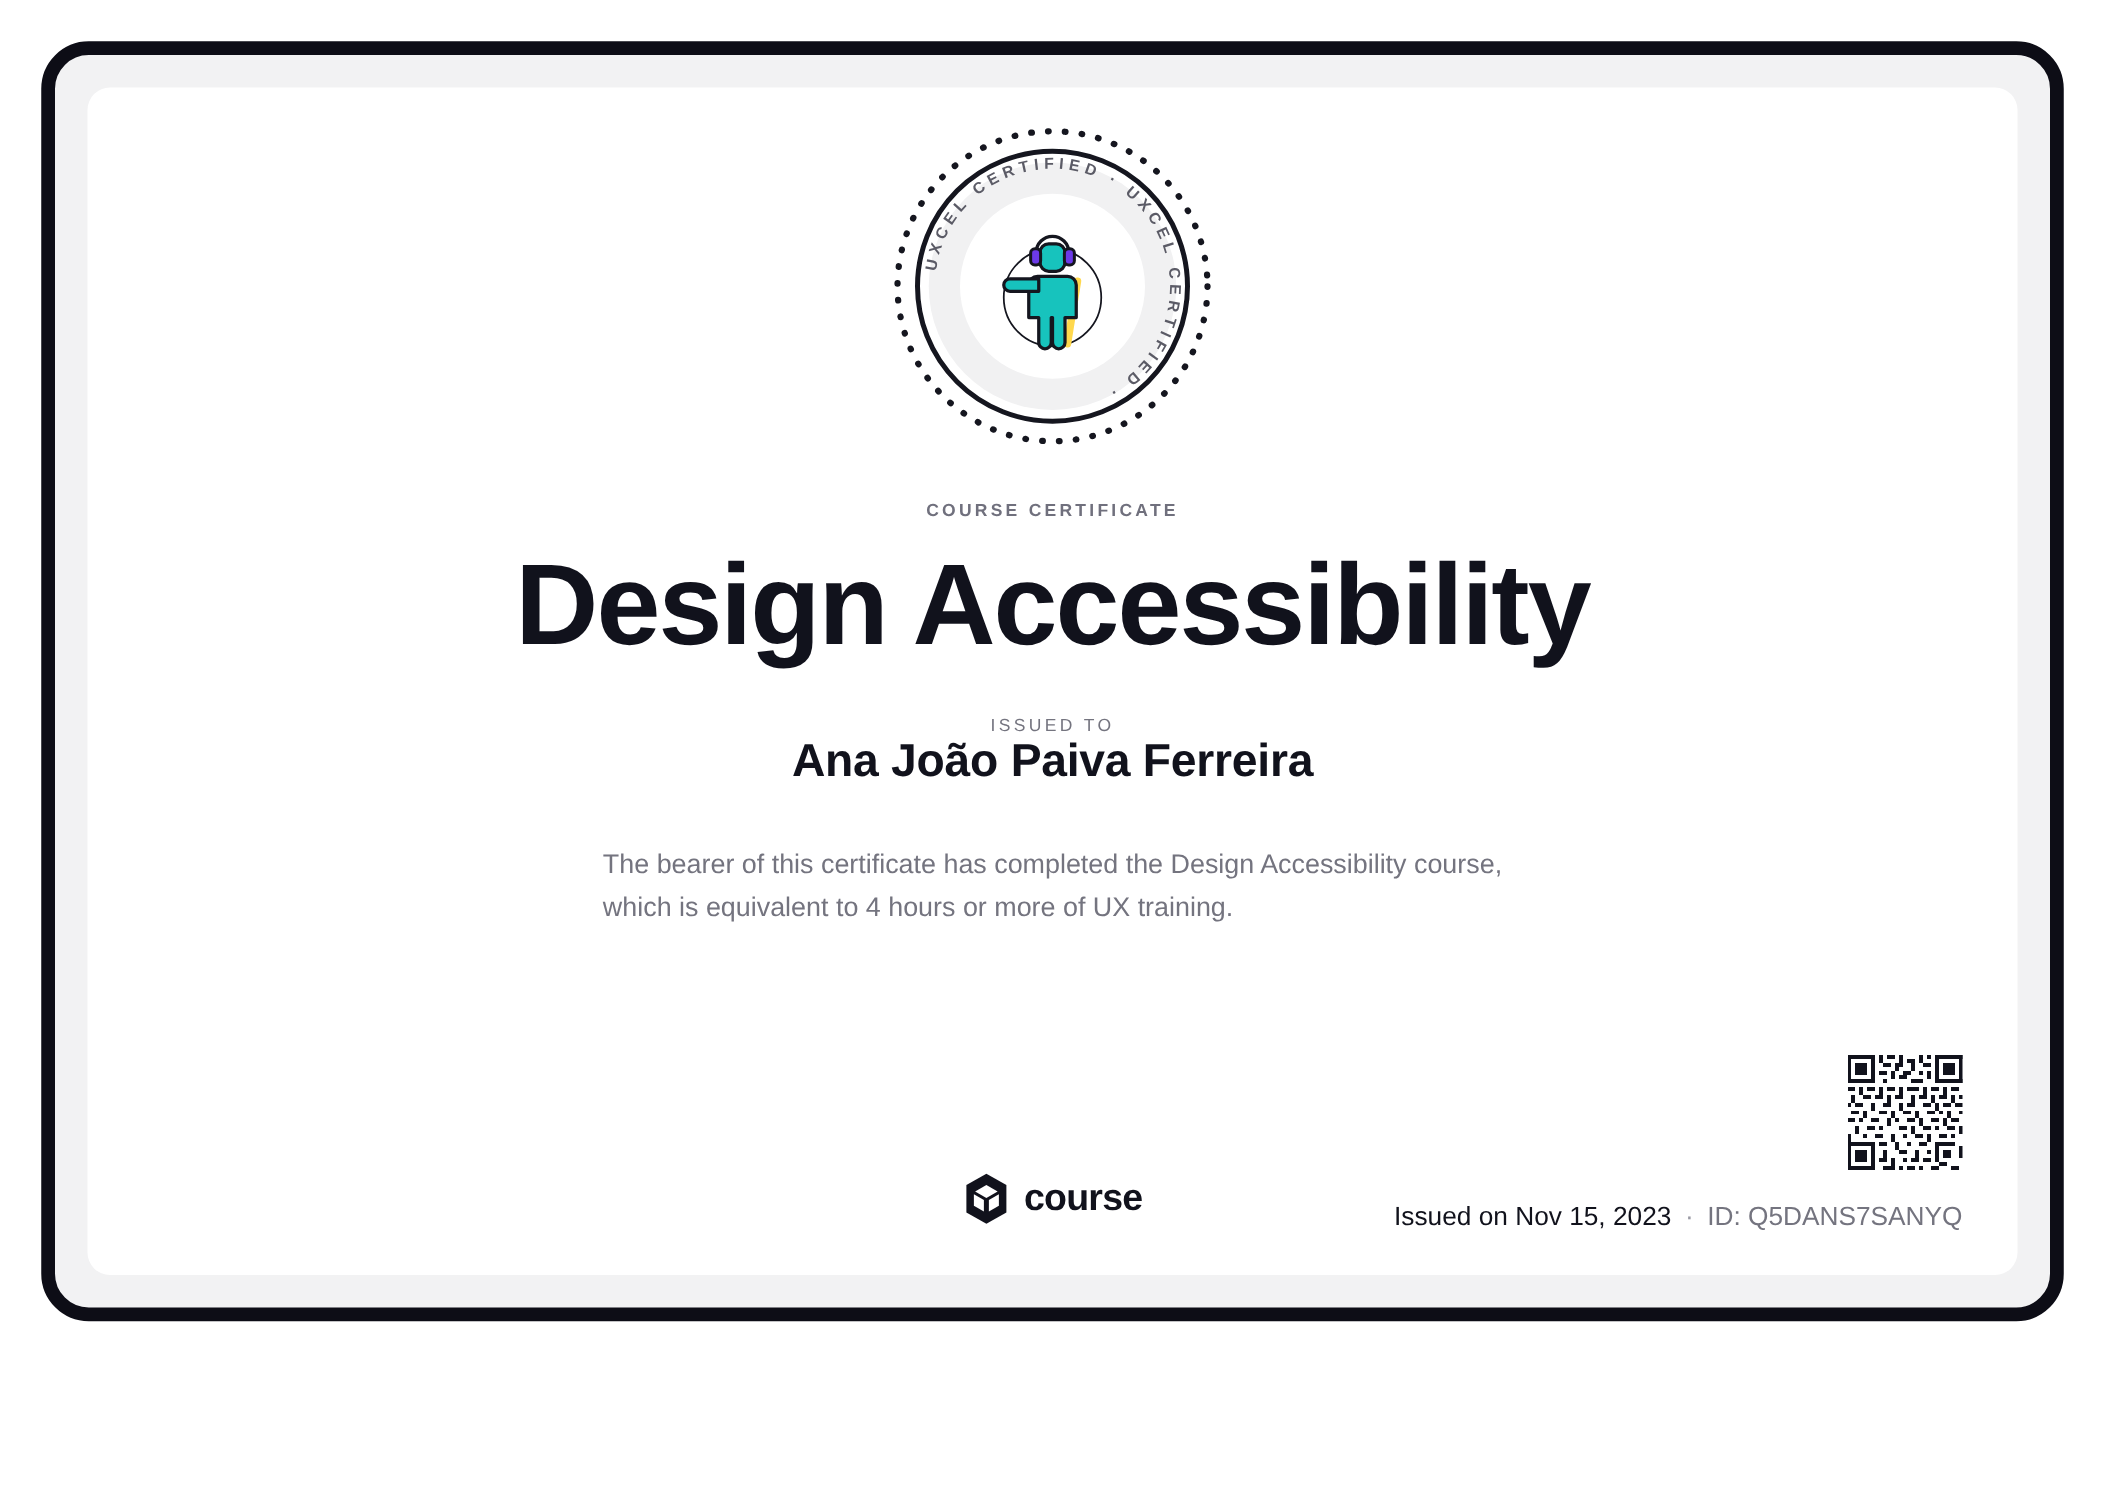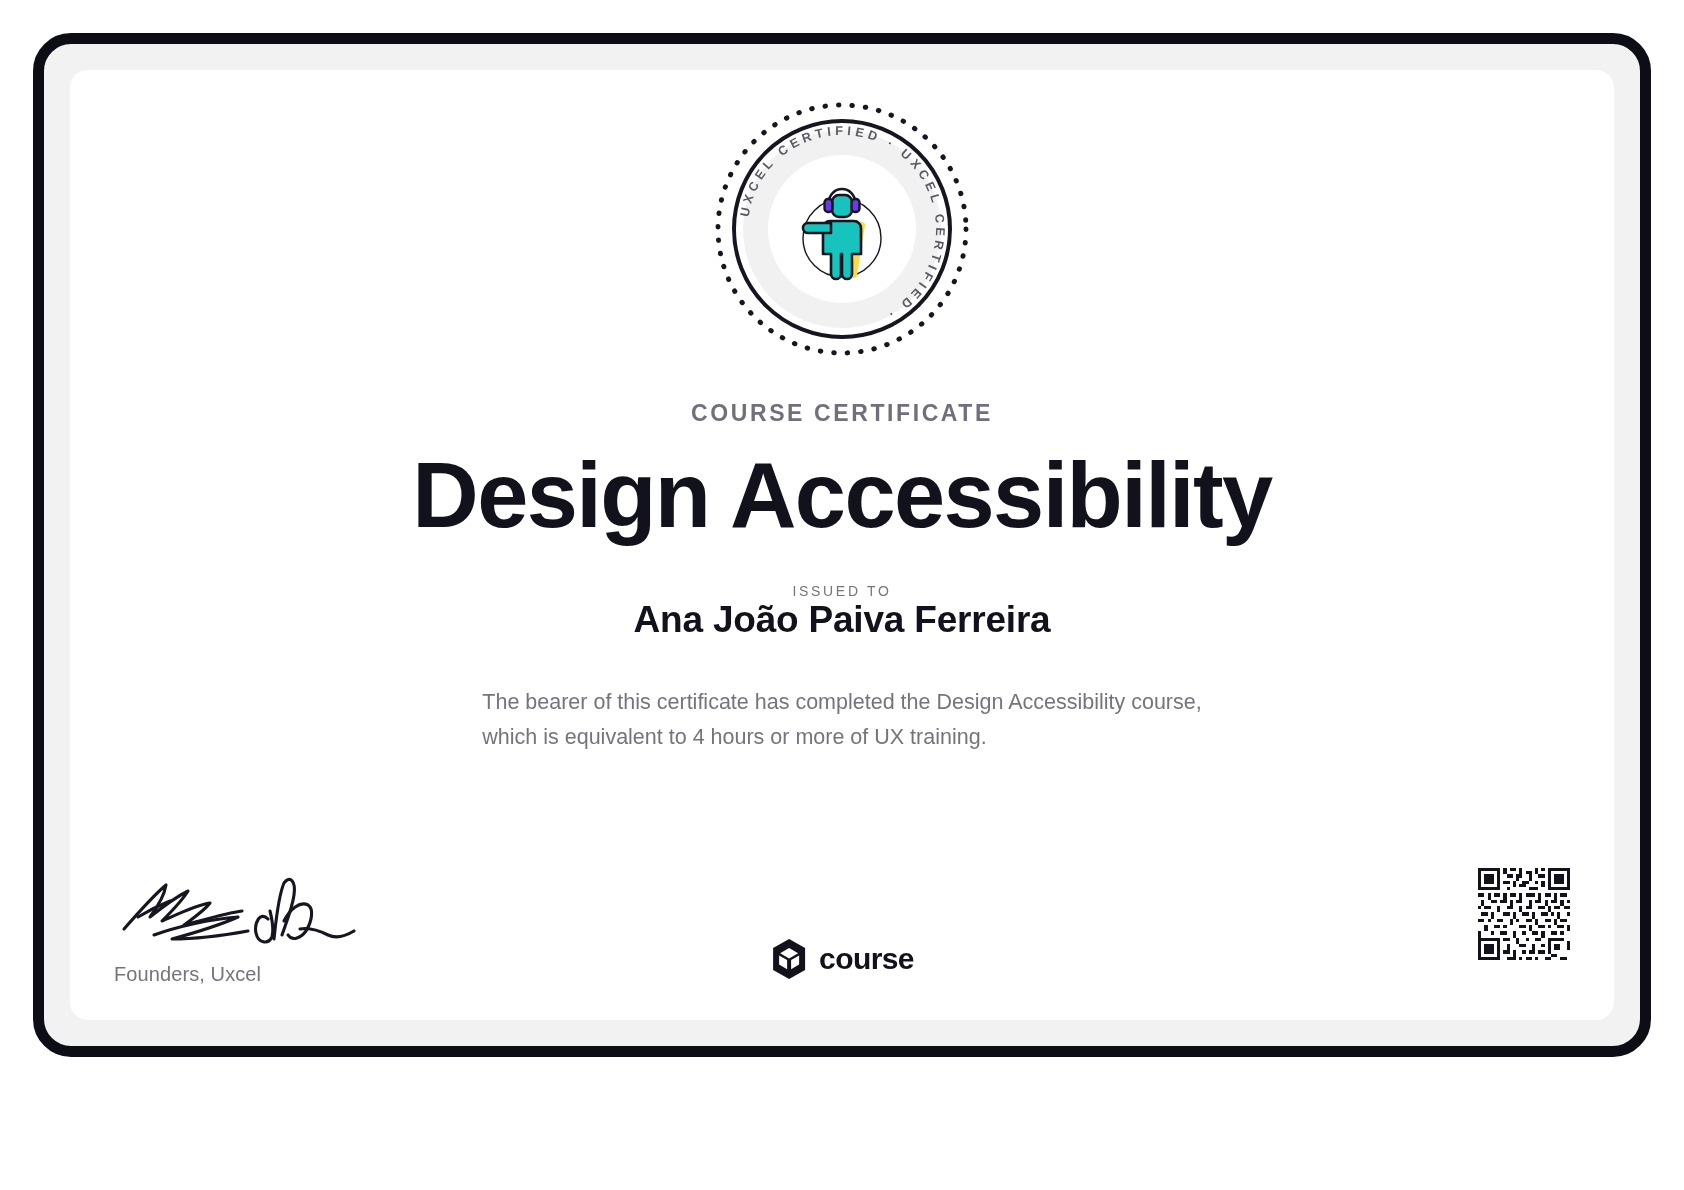--- a/index.html
+++ b/index.html
@@ -41,21 +41,21 @@
     margin-top: 29px;
     width: 260px;
     height: 260px;
     position: relative;
   }
   .badge-wrap svg { display: block; width: 260px; height: 260px; }
 
   
   .eyebrow {
     margin-top: 41px;
-    font-size: 23px;
+    font-size: 14px;
     font-weight: 700;
     letter-spacing: 2.6px;
     color: #70707d;
     text-transform: uppercase;
   }
 
   .course-title {
     margin-top: 22px;
     font-size: 92px;
     line-height: 1.0;
@@ -212,38 +212,20 @@
 
     <div class="recipient-name">Ana João Paiva Ferreira</div>
 
     <p class="description">
       <span class="line">The bearer of this certificate has completed the Design Accessibility course,</span>
       <span class="line">which is equivalent to 4 hours or more of UX training.</span>
     </p>
 
     <div class="footer">
 
-      <div class="sign-block">
-        <div class="signatures">
-          <svg width="290" height="86" viewBox="0 0 290 86" xmlns="http://www.w3.org/2000/svg">
-            <g fill="none" stroke="#15161f" stroke-width="3.1" stroke-linecap="round" stroke-linejoin="round">
-              <path d="M10,68 C24,52 40,34 52,24 C50,36 42,48 36,56 C46,48 62,36 74,30 C68,40 56,52 48,60 C62,54 82,44 96,42 C90,50 78,58 70,64 C86,60 112,52 128,50"></path>
-              <path d="M24,56 C34,50 46,44 56,40"></path>
-              <path d="M40,74 C62,66 96,58 124,56 C106,64 80,72 58,78 C82,78 112,74 134,70"></path>
-            </g>
-            <g fill="none" stroke="#15161f" stroke-width="3.1" stroke-linecap="round" stroke-linejoin="round">
-              <path d="M154,58 C146,50 140,62 142,72 C144,82 154,84 158,76 C160,68 158,58 156,50"></path>
-              <path d="M160,78 C162,60 164,36 170,22 C176,14 182,20 180,34 C178,48 172,62 168,74"></path>
-              <path d="M170,60 C176,48 186,40 194,44 C200,48 198,60 192,70 C186,78 178,80 174,74"></path>
-              <path d="M186,68 C196,66 206,70 214,74 C222,78 230,76 240,70"></path>
-            </g>
-          </svg>
-        </div>
-        <div class="sign-caption">Founders, Uxcel</div>
-      </div>
 
       <div class="brand">
         <svg class="brand-mark" viewBox="0 0 38 42" xmlns="http://www.w3.org/2000/svg">
           <path d="M19,1 L35,10 L35,32 L19,41 L3,32 L3,10 Z" fill="#11121c" rx="4"></path>
           <path d="M19,10 L28,15.2 L19,20.4 L10,15.2 Z" fill="#ffffff"></path>
           <path d="M9,17.4 L17,22 L17,31.2 L9,26.6 Z" fill="#ffffff"></path>
           <path d="M29,17.4 L29,26.6 L21,31.2 L21,22 Z" fill="#ffffff"></path>
         </svg>
         <span class="brand-name">course</span>
       </div>
@@ -374,17 +356,22 @@
             <rect x="19" y="26" width="2" height="1"></rect>
               <rect x="23" y="27" width="2" height="1"></rect>
             <rect x="9" y="28" width="3" height="1"></rect>
               <rect x="13" y="28" width="1" height="1"></rect>
             <rect x="15" y="28" width="2" height="1"></rect>
               <rect x="18" y="28" width="1" height="1"></rect>
             <rect x="21" y="28" width="2" height="1"></rect>
               <rect x="26" y="28" width="2" height="1"></rect>
           </g>
         </svg>
+        <div class="meta-line">
+          <span>Issued on Nov 15, 2023</span>
+          <span class="sep">·</span>
+          <span class="id">ID: Q5DANS7SANYQ</span>
+        </div>
       </div>
 
     </div>
   </div>
 </div>
 
 </body></html>

